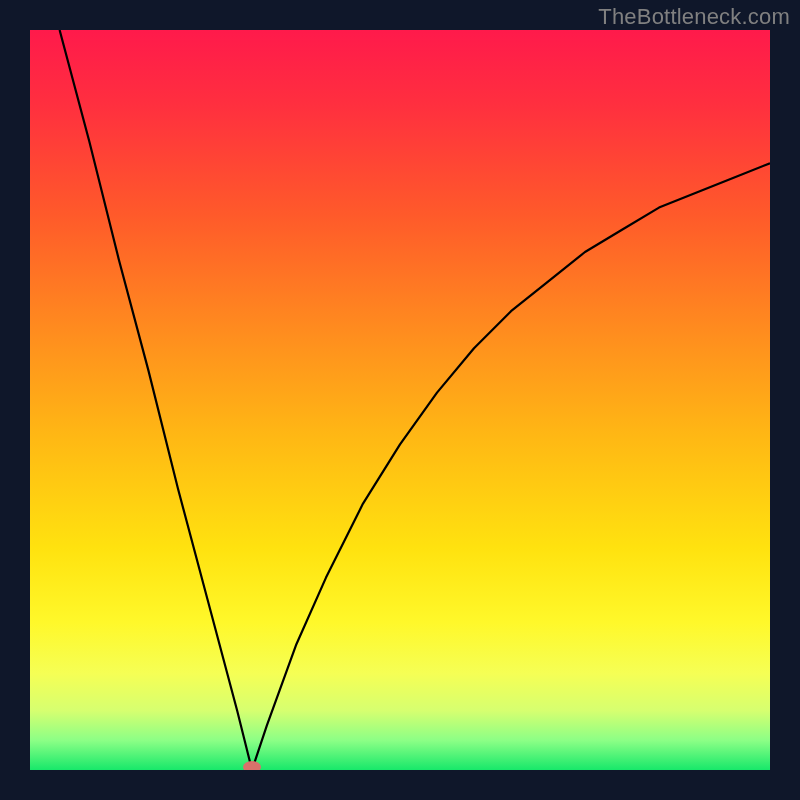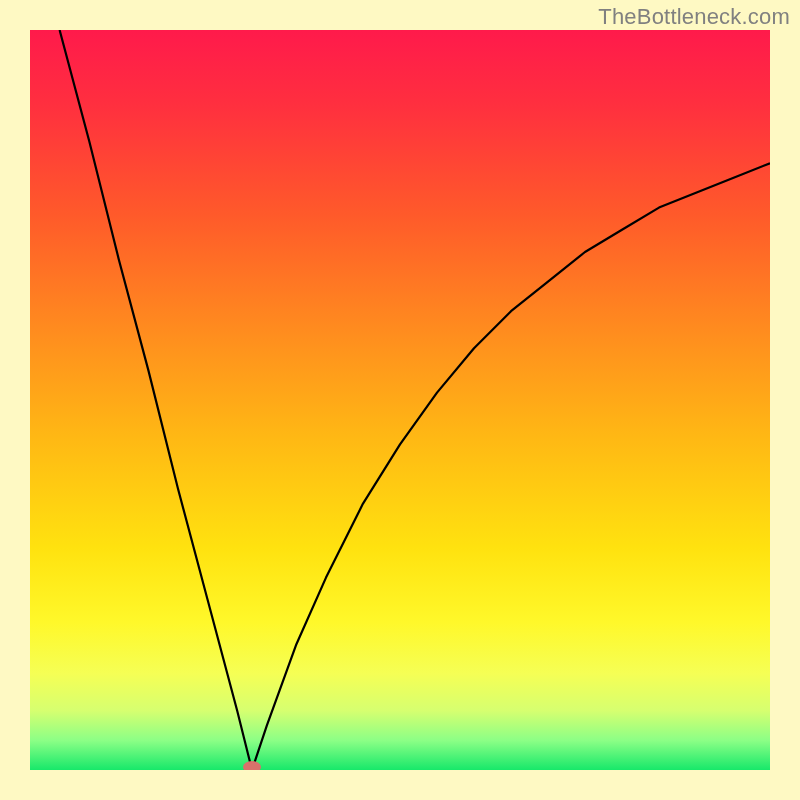--- a/index.html
+++ b/index.html
@@ -8,21 +8,21 @@
     width: 800px;
     height: 800px;
     background: #000;
     overflow: hidden;
     font-family: Arial, Helvetica, sans-serif;
   }
   .frame {
     position: relative;
     width: 800px;
     height: 800px;
-    background: #fef9c3;
+    background: #0f172a;
   }
   .watermark {
     position: absolute;
     top: 4px;
     right: 10px;
     color: #808080;
     font-size: 22px;
     font-weight: 500;
     letter-spacing: 0.2px;
     z-index: 5;

